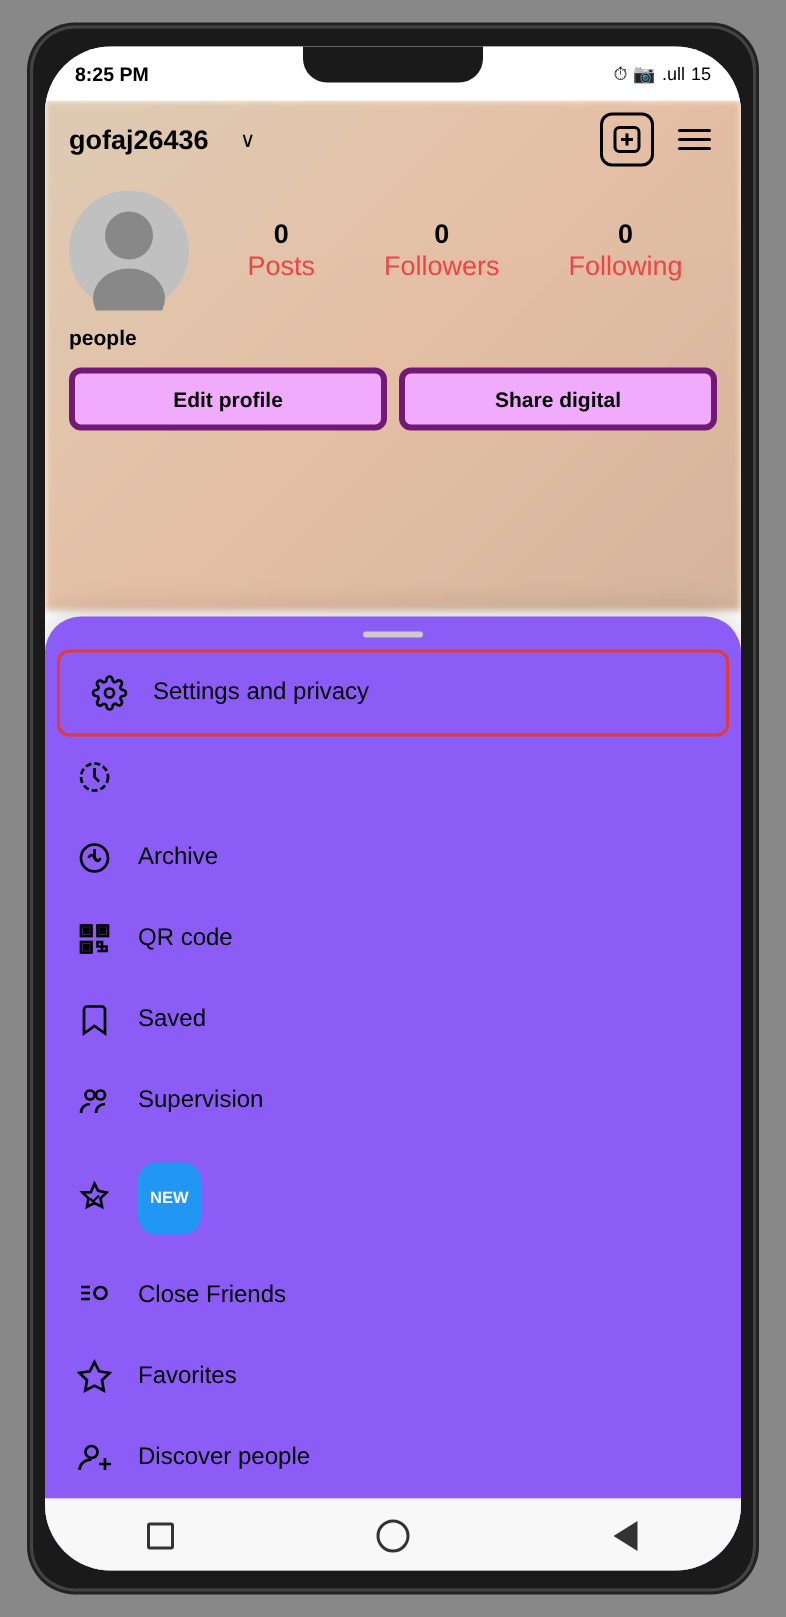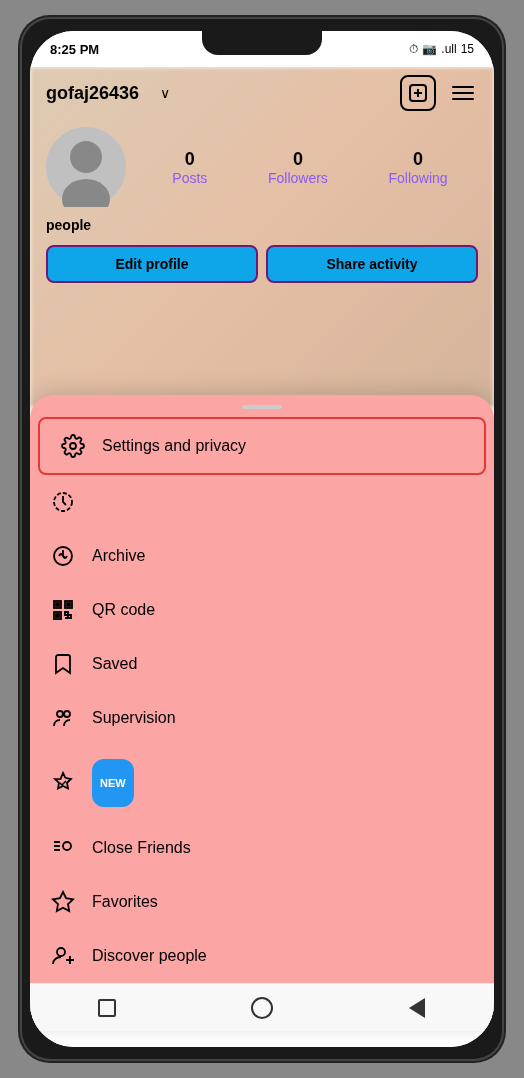--- a/index.html
+++ b/index.html
@@ -164,54 +164,54 @@
       display: flex;
       flex-direction: column;
       align-items: center;
     }
     .stat-number {
       font-size: 18px;
       font-weight: 700;
       color: #000;
     }
     .stat-label {
-      font-size: 14px;
-      color: #8b5cf6;
+      font-size: 18px;
+      color: #ef4444;
     }
     .display-name {
       padding: 2px 16px 8px;
       font-size: 14px;
       font-weight: 600;
       color: #000;
     }
     
     .action-buttons {
       display: flex;
       gap: 8px;
       padding: 4px 16px 16px;
     }
     .action-btn {
       flex: 1;
       padding: 9px;
-      border: 2px solid #701a75;
+      border: 4px solid #701a75;
       border-radius: 8px;
-      background: #0ea5e9;
+      background: #f0abfc;
       font-size: 14px;
       font-weight: 600;
       text-align: center;
       cursor: pointer;
       color: #000;
     }
     
     .bottom-sheet {
       position: absolute;
-      bottom: 16px;
+      bottom: 0;
       left: 0;
       right: 0;
-      background: #fca5a5;
+      background: #8b5cf6;
       border-radius: 24px 24px 0 0;
       padding-bottom: 0;
       z-index: 20;
       box-shadow: 0 -4px 20px rgba(0,0,0,0.15);
     }
     .sheet-handle {
       width: 40px;
       height: 4px;
       background: #ccc;
       border-radius: 2px;
@@ -358,21 +358,21 @@
               <span class="stat-number">0</span>
               <span class="stat-label">Following</span>
             </div>
           </div>
         </div>
 
         <div class="display-name">people</div>
 
         <div class="action-buttons">
           <div class="action-btn">Edit profile</div>
-          <div class="action-btn">Share activity</div>
+          <div class="action-btn">Share digital</div>
         </div>
       </div>
 
       <div class="bottom-sheet">
         <div class="sheet-handle"></div>
 
         <div class="menu-item highlighted">
           <div class="menu-icon">
             <svg viewBox="0 0 24 24" fill="none" stroke="#000" stroke-width="1.8">
               <circle cx="12" cy="12" r="3"></circle>

